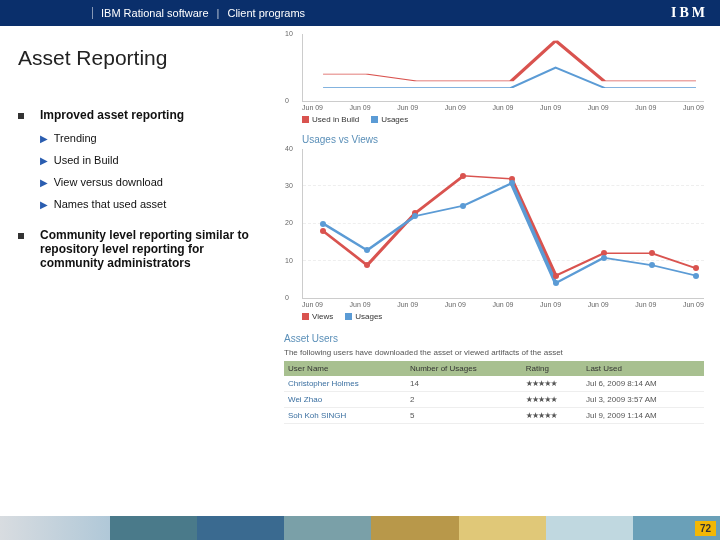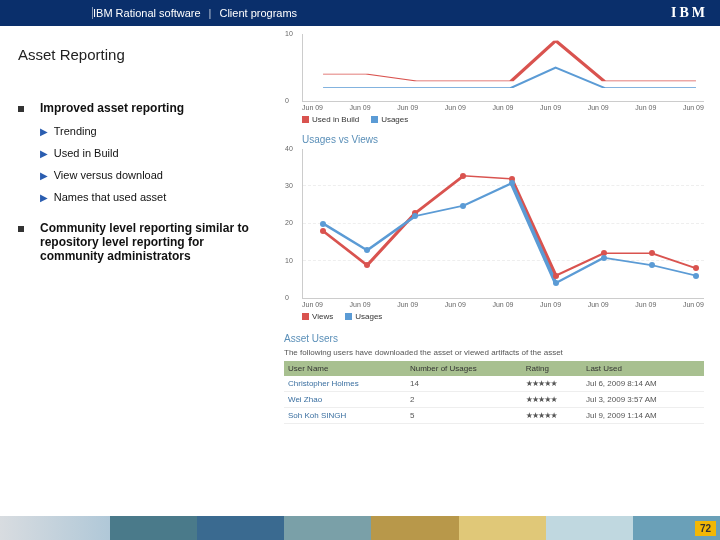--- a/index.html
+++ b/index.html
@@ -1,24 +1,24 @@
 <!DOCTYPE html>
 <html><head>
 <meta charset="utf-8">
 <style>
   * { margin: 0; padding: 0; box-sizing: border-box; }
   body { width: 720px; height: 540px; font-family: Arial, sans-serif; background: #fff; position: relative; overflow: hidden; }
   .header { background: #0a2f6b; color: #fff; height: 26px; display: flex; align-items: center; padding: 0 12px; font-size: 11px; }
   .header-left { display: flex; align-items: center; gap: 8px; padding-left: 80px; }
-  .header-left .brand { border-left: 1px solid rgba(255,255,255,0.5); padding-left: 0; }
+  .header-left .brand { border-left: 1px solid rgba(255,255,255,0.5); padding-left: 8px; }
   .header-left .sep { opacity: 0.7; }
   .header .ibm-logo { margin-left: auto; font-weight: bold; letter-spacing: 3px; font-family: "Times New Roman", serif; font-size: 14px; }
   .main { display: flex; }
   .left { width: 280px; padding: 20px 10px 10px 18px; }
-  .title { font-size: 15px; font-weight: 300; color: #222; margin-bottom: 38px; }
+  .title { font-size: 21px; font-weight: 300; color: #222; margin-bottom: 38px; }
   .bullet-h { display: flex; align-items: flex-start; gap: 16px; font-size: 12px; font-weight: bold; color: #111; margin-bottom: 10px; }
   .bullet-h .sq { width: 6px; height: 6px; background: #333; margin-top: 5px; flex-shrink: 0; }
   .sublist { padding-left: 22px; }
   .sub { display: flex; align-items: center; gap: 6px; font-size: 11px; color: #111; margin-bottom: 10px; }
   .sub .arrow { color: #2a5db0; font-size: 10px; }
   .right { flex: 1; padding: 8px 16px 0 4px; font-size: 9px; color: #333; }
   .mini-chart { position: relative; height: 68px; border-left: 1px solid #ccc; border-bottom: 1px solid #ccc; margin-left: 18px; }
   .legend { display: flex; gap: 12px; font-size: 8px; margin: 4px 0 10px 18px; }
   .legend span { display: flex; align-items: center; gap: 3px; }
   .sw { width: 7px; height: 7px; display: inline-block; }

